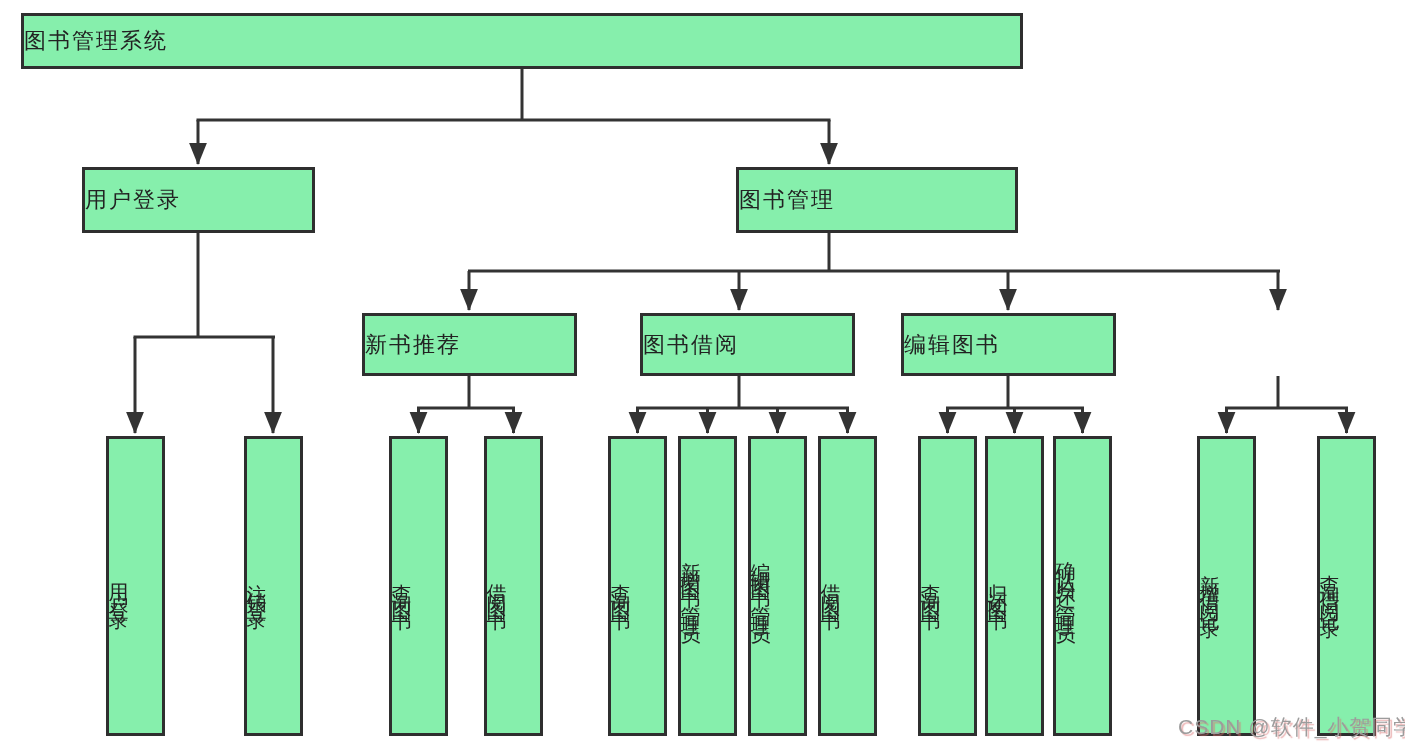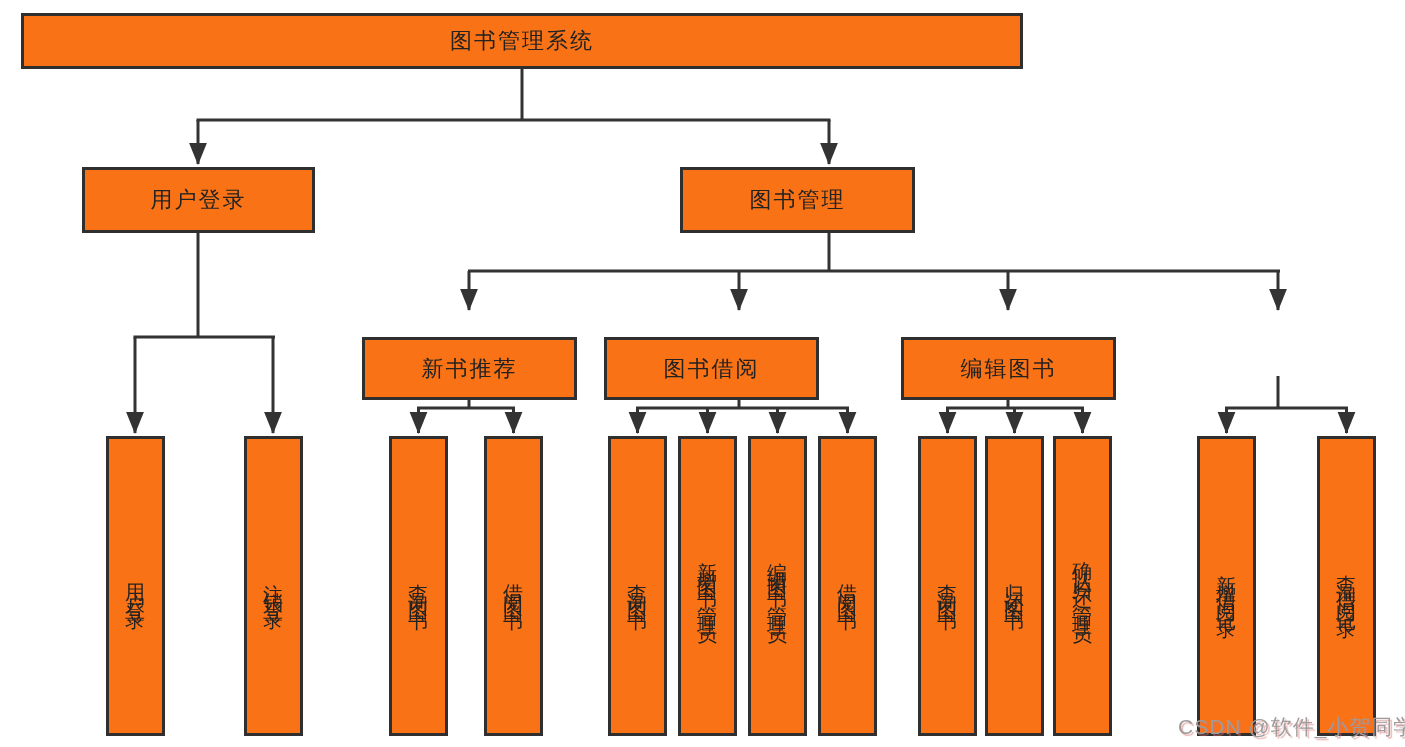--- a/index.html
+++ b/index.html
@@ -8,29 +8,29 @@
     width:1405px;height:747px;
     background:#ffffff;
     font-family:"Liberation Sans","DejaVu Sans",sans-serif;
     overflow:hidden;
   }
   svg.wires{position:absolute;left:0;top:0;width:1405px;height:747px;z-index:1;}
   .node{
     position:absolute;
     box-sizing:border-box;
     border:3px solid #2f2f2f;
-    background:#f97316;
-    display:flex;align-items:center;justify-content:center;
+    background:#86efac;
+    display:flex;align-items:center;justify-content:flex-start;
     color:#222222;
     z-index:2;
   }
   .hlabel{font-size:22px;letter-spacing:2px;white-space:nowrap;}
   .root{left:21px;top:13px;width:1002px;height:56px;}
   .lvl2{top:167px;width:233px;height:66px;}
-  .lvl3{top:313px;width:215px;height:63px;margin-top:24px;}
+  .lvl3{top:313px;width:215px;height:63px;}
   .leaf{top:436px;width:59px;height:300px;}
   .leaf span{
     writing-mode:vertical-rl;
     text-orientation:mixed;
     font-size:20px;
     line-height:1;
     letter-spacing:9px;
     white-space:nowrap;
   }
   .watermark{
@@ -111,28 +111,28 @@
     </g>
   </svg>
 
   <div class="node root">
     <span class="hlabel">图书管理系统</span>
   </div>
 
   <div class="node lvl2" style="left:82px">
     <span class="hlabel">用户登录</span>
   </div>
-  <div class="node lvl2" style="left:680px;width:235px">
+  <div class="node lvl2" style="left:736px;width:282px">
     <span class="hlabel">图书管理</span>
   </div>
 
   <div class="node lvl3" style="left:362px">
     <span class="hlabel">新书推荐</span>
   </div>
-  <div class="node lvl3" style="left:604px">
+  <div class="node lvl3" style="left:640px">
     <span class="hlabel">图书借阅</span>
   </div>
   <div class="node lvl3" style="left:901px">
     <span class="hlabel">编辑图书</span>
   </div>
 
   <div class="node leaf" style="left:106px">
     <span>用户登录</span>
   </div>
   <div class="node leaf" style="left:244px">

